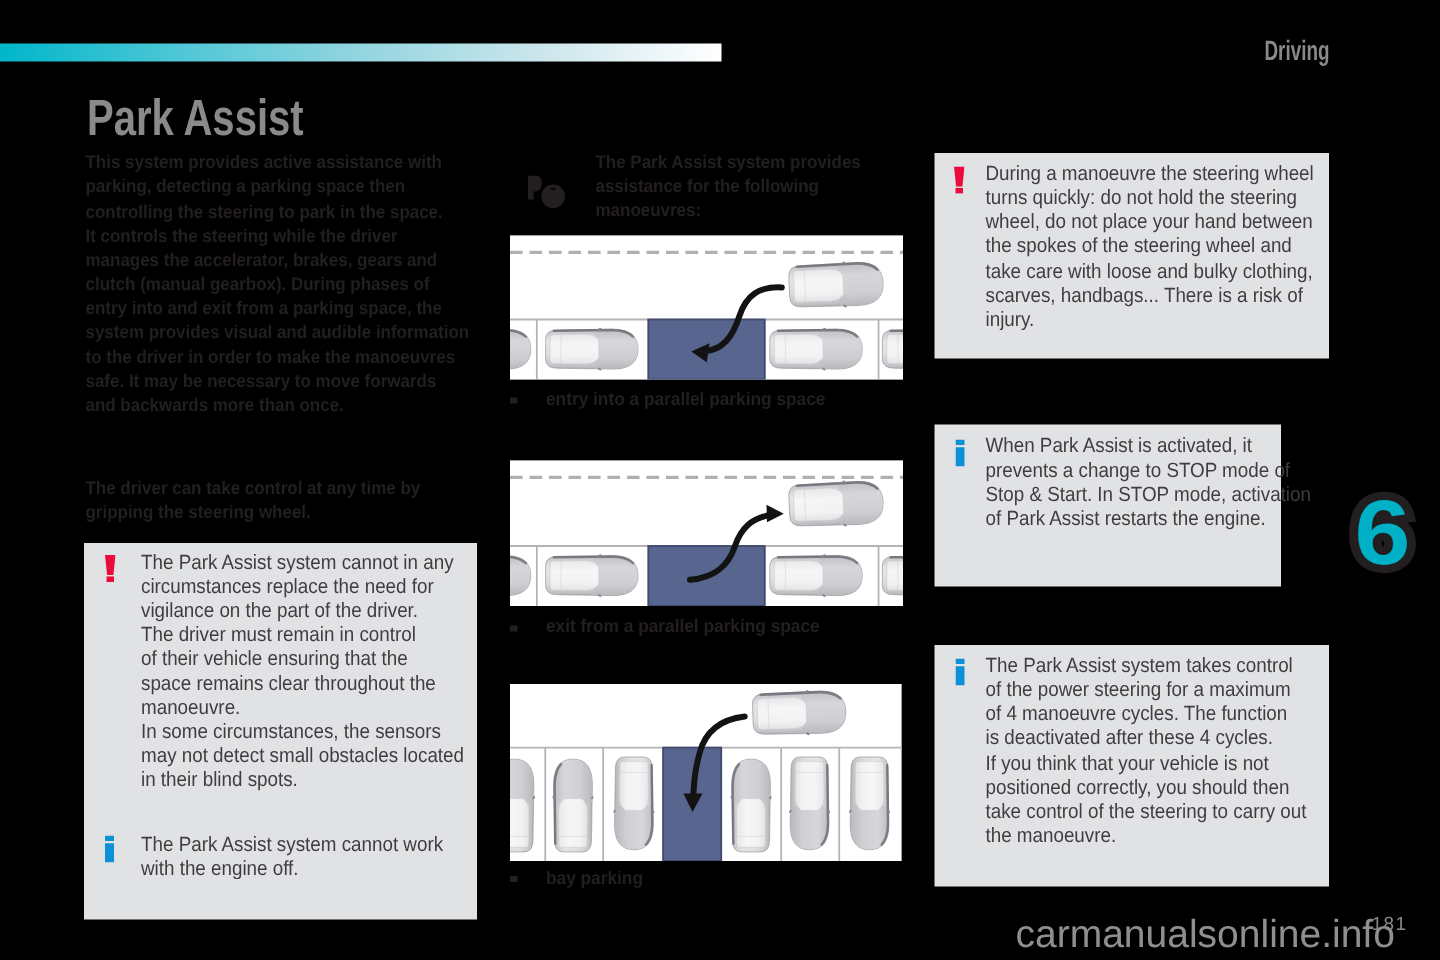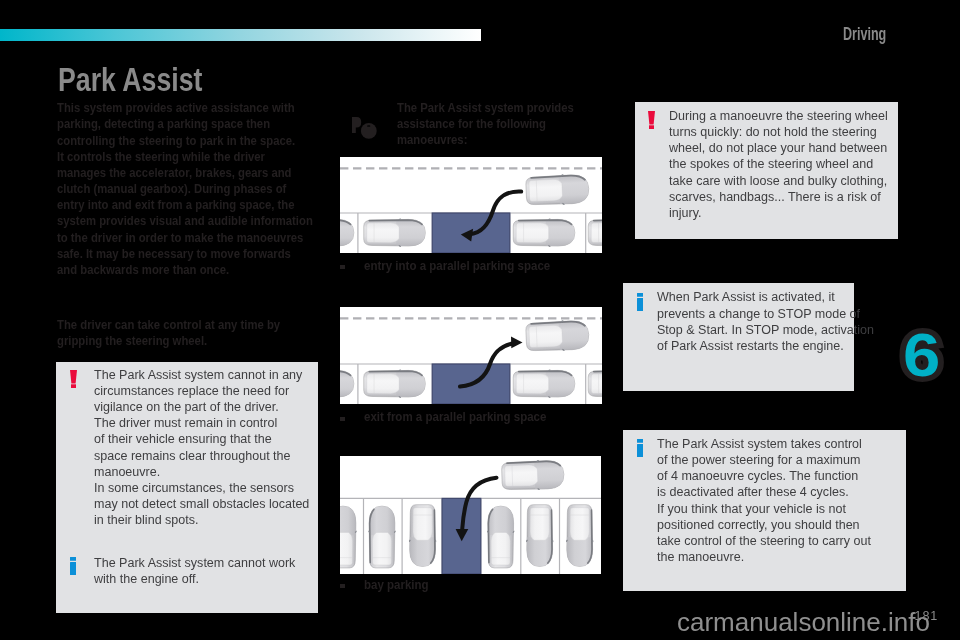--- a/index.html
+++ b/index.html
@@ -169,41 +169,41 @@
       </g>
       <g>
         <path d="M156.5 21.7 C 141 23.5, 130.5 30.5, 126.4 46 C 123.2 58, 123 63, 122.2 74" fill="none" stroke="#131313" stroke-width="4" stroke-linecap="round"></path>
         <path d="M121.7 85.3 L 115.6 73 L 128.3 73 Z" fill="#131313"></path>
       </g>
     </svg>
   </div>
   <div class="bullet" style="left:340.2px;top:583.5px;"></div>
   <div class="cap" style="left:363.9px;top:577.6px;">bay parking</div>
 
-  <div class="gbox" style="left:623px;top:102px;width:263px;height:137px;margin-left:12px;">
+  <div class="gbox" style="left:623px;top:102px;width:263px;height:137px;">
     <span class="ic" style="left:13.3px;top:9.3px;">
       <svg width="7" height="18.2" viewBox="0 0 70 182">
         <path d="M0 0 H70 L56 134 H14 Z" fill="#ea0b3c"></path>
         <rect x="10" y="143" width="50" height="39" fill="#ea0b3c"></rect>
       </svg>
     </span>
     <p style="left:34.2px;top:6.2px;"><span class="ln">During a manoeuvre the steering wheel</span><br><span class="ln">turns quickly: do not hold the steering</span><br><span class="ln">wheel, do not place your hand between</span><br><span class="ln">the spokes of the steering wheel and</span><br><span class="ln">take care with loose and bulky clothing,</span><br><span class="ln">scarves, handbags... There is a risk of</span><br><span class="ln">injury.</span></p>
   </div>
 
   <div class="gbox" style="left:623px;top:283.3px;width:231px;height:107.8px;">
     <span class="ic" style="left:13.9px;top:9.3px;">
       <svg width="6.6" height="18" viewBox="0 0 66 180">
         <rect x="0" y="0" width="66" height="37" rx="3" fill="#0c90d8"></rect>
         <rect x="0" y="51" width="66" height="129" rx="2" fill="#0c90d8"></rect>
       </svg>
     </span>
     <p style="left:34.2px;top:6.2px;"><span class="ln">When Park Assist is activated, it</span><br><span class="ln">prevents a change to STOP mode of</span><br><span class="ln">Stop &amp; Start. In STOP mode, activation</span><br><span class="ln">of Park Assist restarts the engine.</span></p>
   </div>
 
-  <div class="gbox" style="left:623px;top:430px;width:263px;height:161px;padding-left:20px;">
+  <div class="gbox" style="left:623px;top:430px;width:263px;height:161px;">
     <span class="ic" style="left:13.9px;top:9.3px;">
       <svg width="6.6" height="18" viewBox="0 0 66 180">
         <rect x="0" y="0" width="66" height="37" rx="3" fill="#0c90d8"></rect>
         <rect x="0" y="51" width="66" height="129" rx="2" fill="#0c90d8"></rect>
       </svg>
     </span>
     <p style="left:34.2px;top:6.2px;"><span class="ln">The Park Assist system takes control</span><br><span class="ln">of the power steering for a maximum</span><br><span class="ln">of 4 manoeuvre cycles. The function</span><br><span class="ln">is deactivated after these 4 cycles.</span><br><span class="ln">If you think that your vehicle is not</span><br><span class="ln">positioned correctly, you should then</span><br><span class="ln">take control of the steering to carry out</span><br><span class="ln">the manoeuvre.</span></p>
   </div>
 
   <svg width="0" height="0" style="position:absolute" aria-hidden="true">

